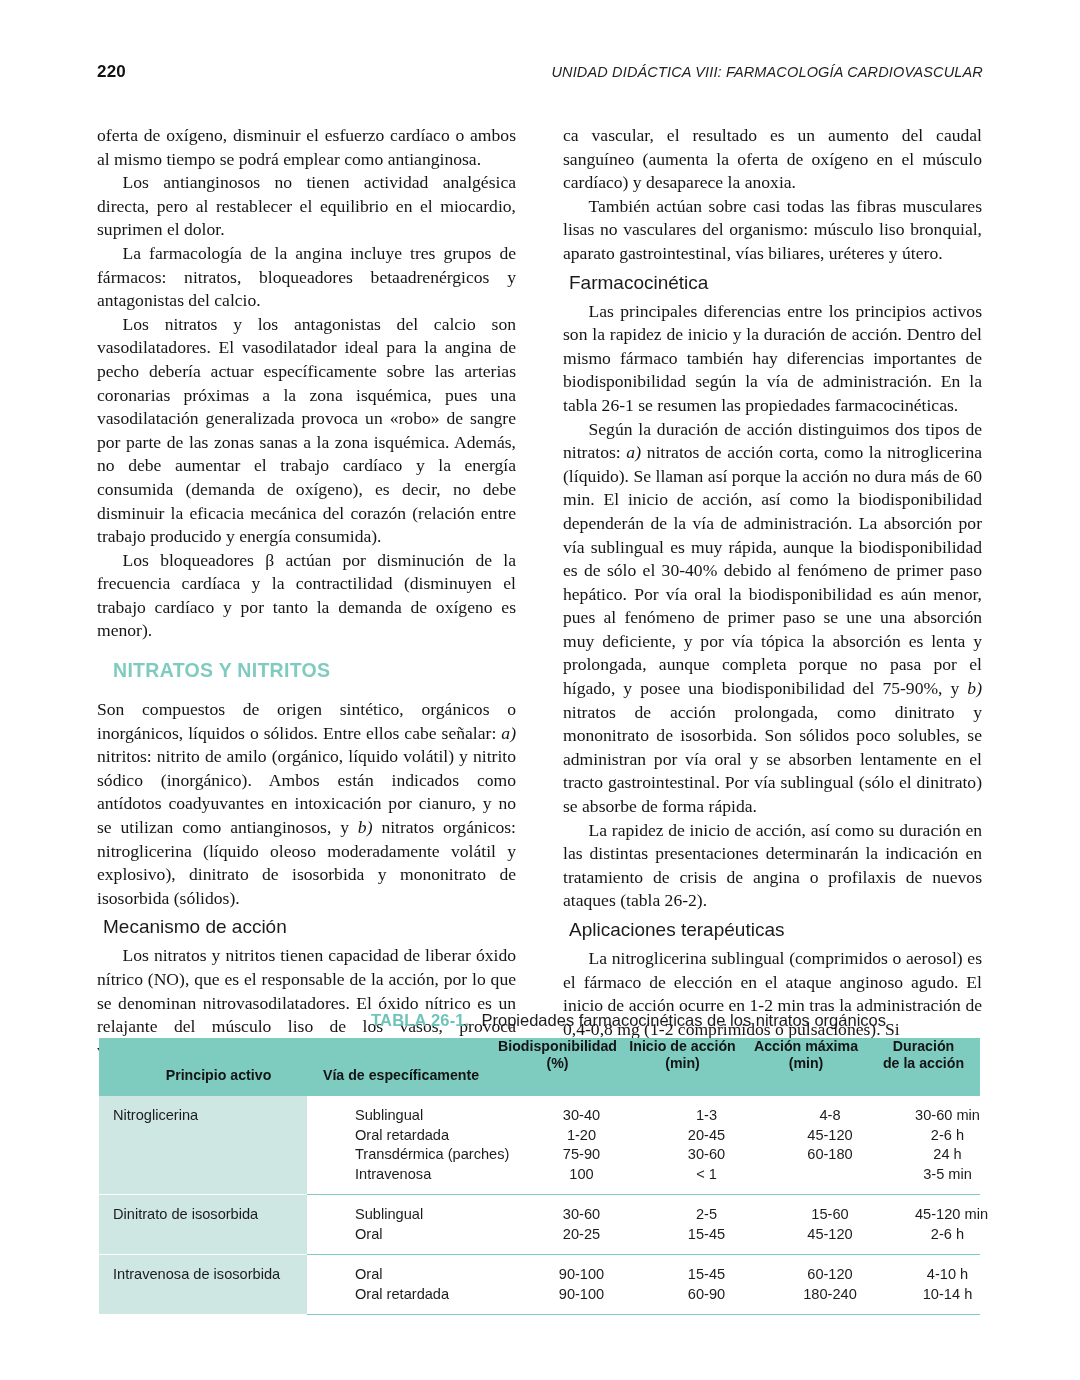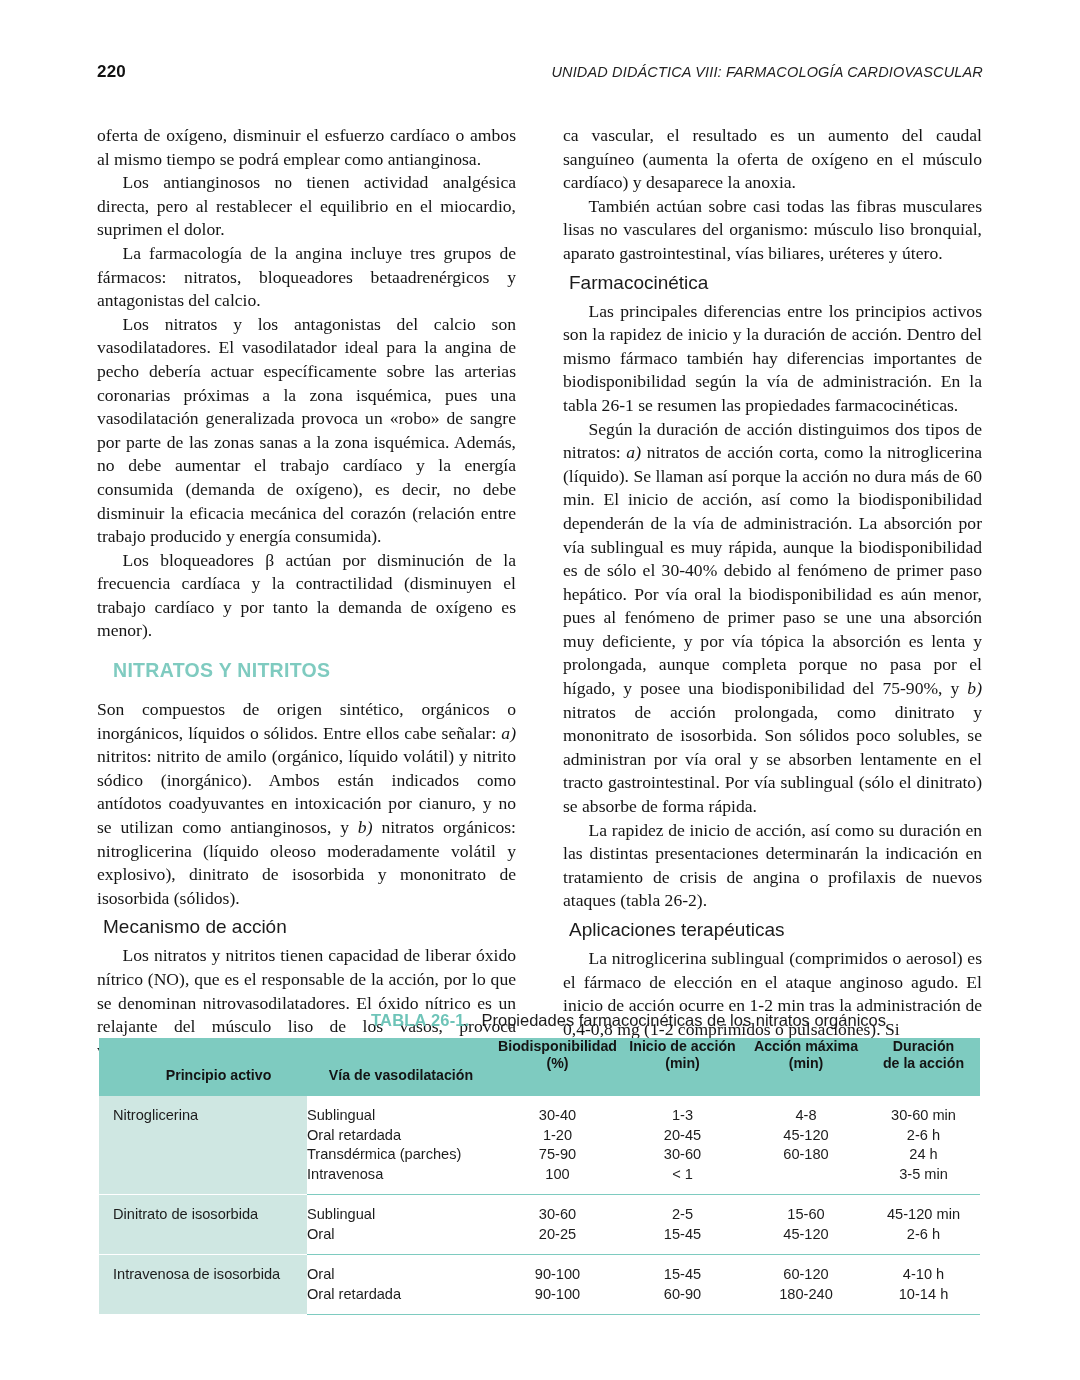--- a/index.html
+++ b/index.html
@@ -154,20 +154,21 @@
     padding-top: 12px;
     box-sizing: border-box;
   }
   thead th.h-drug  { padding-left: 31px; vertical-align: bottom; padding-bottom: 12px; padding-top: 0; }
   thead th.h-route { vertical-align: bottom; padding-bottom: 12px; padding-top: 0; }
 
   tbody tr.group td {
     padding-top: 10px;
     padding-bottom: 10px;
     border-bottom: 1.6px solid #7ecbc0;
+    padding-left: 48px;
   }
   tbody tr.group:last-child td { border-bottom: 1.6px solid #7ecbc0; }
 
   td.drug-cell {
     background: #cfe7e2;
     padding-left: 14px !important;
     color: #1c1c1c;
     font-size: 14.6px;
     line-height: 19.5px;
     border-bottom: 1.6px solid #ffffff !important;
@@ -248,21 +249,21 @@
         <col class="c-onset">
           <col class="c-peak">
           <col class="c-dur">
       </colgroup>
       <thead>
         <tr>
           <th class="h-drug">
             <div>Principio activo</div>
           </th>
           <th class="h-route">
-            <div>Vía de vasodilatación</div>
+            <div>Vía de específicamente</div>
           </th>
           <th>
             <div>Biodisponibilidad</div>
             <div>(%)</div>
           </th>
           <th>
             <div>Inicio de acción</div>
             <div>(min)</div>
           </th>
           <th>

